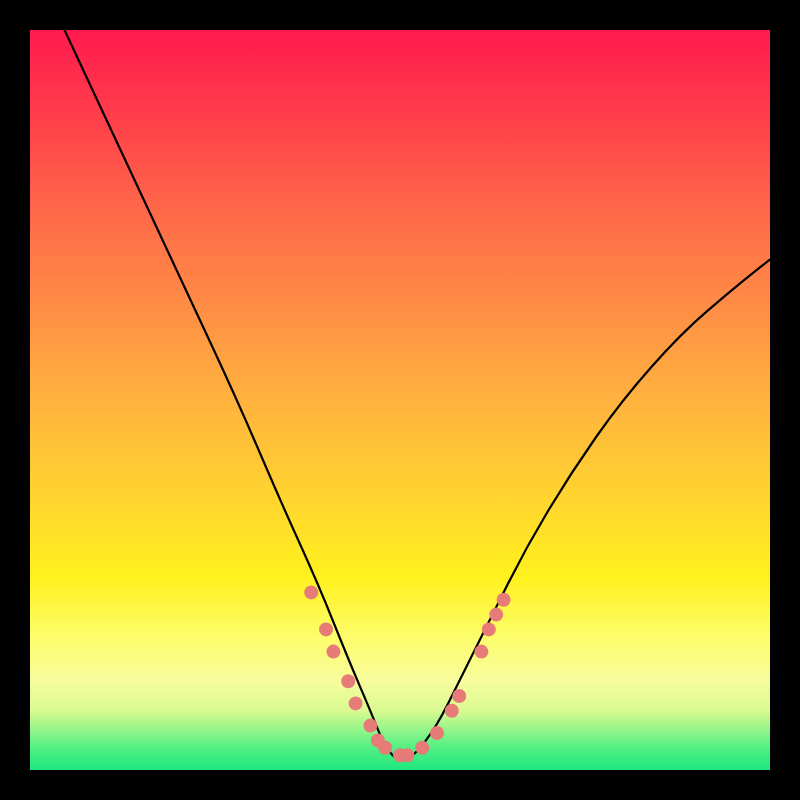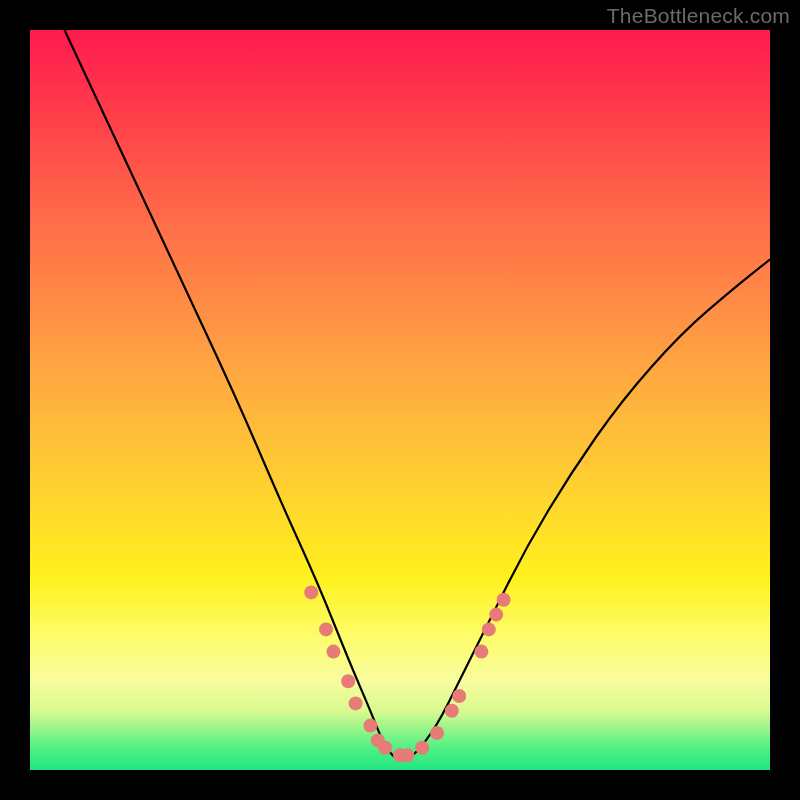--- a/index.html
+++ b/index.html
@@ -55,21 +55,20 @@
     top: 0;
     width: 740px;
     height: 740px;
   }
 </style>
 </head>
 <body>
 
 <div class="frame">
 
-  <div class="watermark">TheBottleneck.com</div>
 
   <div class="plot">
     <svg class="curve" viewBox="0 0 740 740" preserveAspectRatio="none">
       <path id="curve-path" fill="none" stroke="#000" stroke-width="2.2" d="M 0.0 -74.0 Q 0.0 -74.0 25.9 -18.5 Q 51.8 37.0 77.7 92.5 Q 103.6 148.0 129.5 203.5 Q 155.4 259.0 181.3 314.5 Q 207.2 370.0 229.4 421.8 Q 251.6 473.6 270.1 514.3 Q 288.6 555.0 303.4 592.0 Q 318.2 629.0 329.3 654.9 Q 340.4 680.8 347.8 699.3 Q 355.2 717.8 362.6 725.2 Q 370.0 732.6 377.4 728.9 Q 384.8 725.2 395.9 710.4 Q 407.0 695.6 418.1 673.4 Q 429.2 651.2 444.0 621.6 Q 458.8 592.0 477.3 555.0 Q 495.8 518.0 518.0 481.0 Q 540.2 444.0 566.1 407.0 Q 592.0 370.0 621.6 336.7 Q 651.2 303.4 677.1 281.2 Q 703.0 259.0 721.5 244.2 L 740.0 229.4"></path>
       <g id="marker-group">
           <circle cx="281.2" cy="562.4" r="7" fill="#e77b78"></circle>
           <circle cx="296.0" cy="599.4" r="7" fill="#e77b78"></circle>
           <circle cx="303.4" cy="621.6" r="7" fill="#e77b78"></circle>
           <circle cx="318.2" cy="651.2" r="7" fill="#e77b78"></circle>
           <circle cx="325.6" cy="673.4" r="7" fill="#e77b78"></circle>

